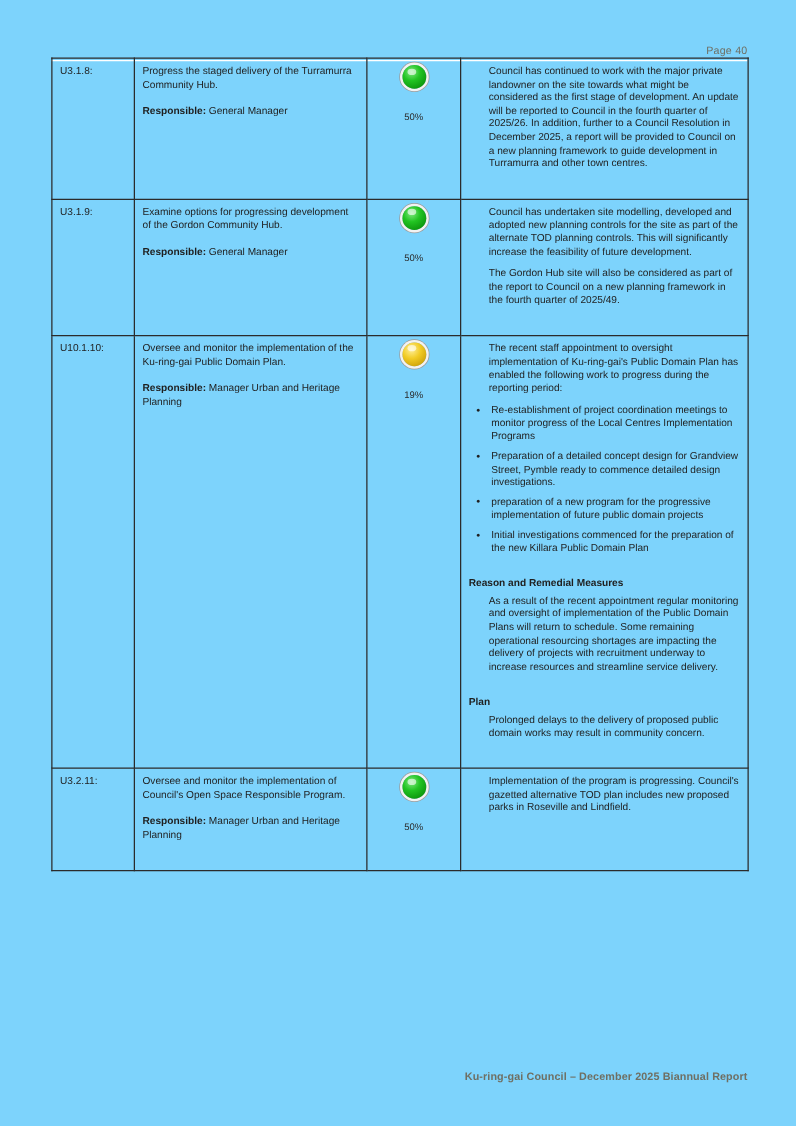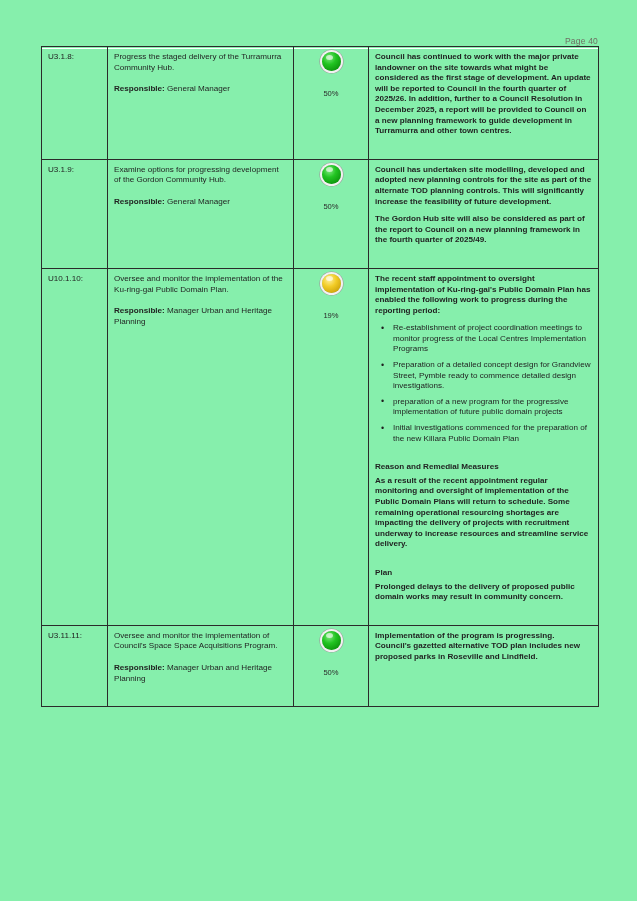--- a/index.html
+++ b/index.html
@@ -13,21 +13,21 @@
     position: relative;
     font-family: "Liberation Sans", sans-serif;
     color: #1a1a1a;
     overflow: hidden;
   }
 
   .page {
     position: absolute;
     left: 0; top: 0;
     width: 637px; height: 901px;
-    background: #86efac;
+    background: #7dd3fc;
   }
 
   
   .page-header {
     position: absolute;
     left: 41px;
     top: 30px;
     width: 557px;
     text-align: right;
   }
@@ -107,21 +107,21 @@
   }
   .pct {
     display: block;
     margin-top: 18px;
     font-size: 7.6px;
     color: #2a2a2a;
     text-align: center;
   }
 
   
-  .para { margin: 0 0 7px 0; font-weight: bold; }
+  .para { margin: 0 0 7px 16px; }
   .para:last-child { margin-bottom: 0; }
   .sub-head {
     font-weight: bold;
     margin: 18px 0 3px 0;
   }
   ul.bullets {
     margin: 3px 0 0 0;
     padding-left: 17px;
     list-style: none;
   }
@@ -234,34 +234,37 @@
           </ul>
           <p class="sub-head">Reason and Remedial Measures</p>
           <p class="para">As a result of the recent appointment regular monitoring and oversight of implementation of the Public Domain Plans will return to schedule. Some remaining operational resourcing shortages are impacting the delivery of projects with recruitment underway to increase resources and streamline service delivery.</p>
           <p class="sub-head">Plan</p>
           <p class="para">Prolonged delays to the delivery of proposed public domain works may result in community concern.</p>
         </td>
       </tr>
 
       <tr>
         <td class="cell-code">
-          <span>U3.11.11:</span>
-        </td>
-        <td>
-          <p class="action-text">Oversee and monitor the implementation of Council's Space Space Acquisitions Program.</p>
+          <span>U3.2.11:</span>
+        </td>
+        <td>
+          <p class="action-text">Oversee and monitor the implementation of Council's Open Space Responsible Program.</p>
           <p class="resp-line">
             <span class="resp-label">Responsible:</span><span> Manager Urban and Heritage Planning</span>
           </p>
         </td>
         <td class="status-cell">
           <div class="light green"></div>
           <span class="pct">50%</span>
         </td>
         <td>
           <p class="para">Implementation of the program is progressing. Council's gazetted alternative TOD plan includes new proposed parks in Roseville and Lindfield.</p>
         </td>
       </tr>
 
     </tbody>
   </table>
 
+  <div class="page-footer">
+    <span>Ku-ring-gai Council – December 2025 Biannual Report</span>
+  </div>
 
 </div>
 
 </body></html>

